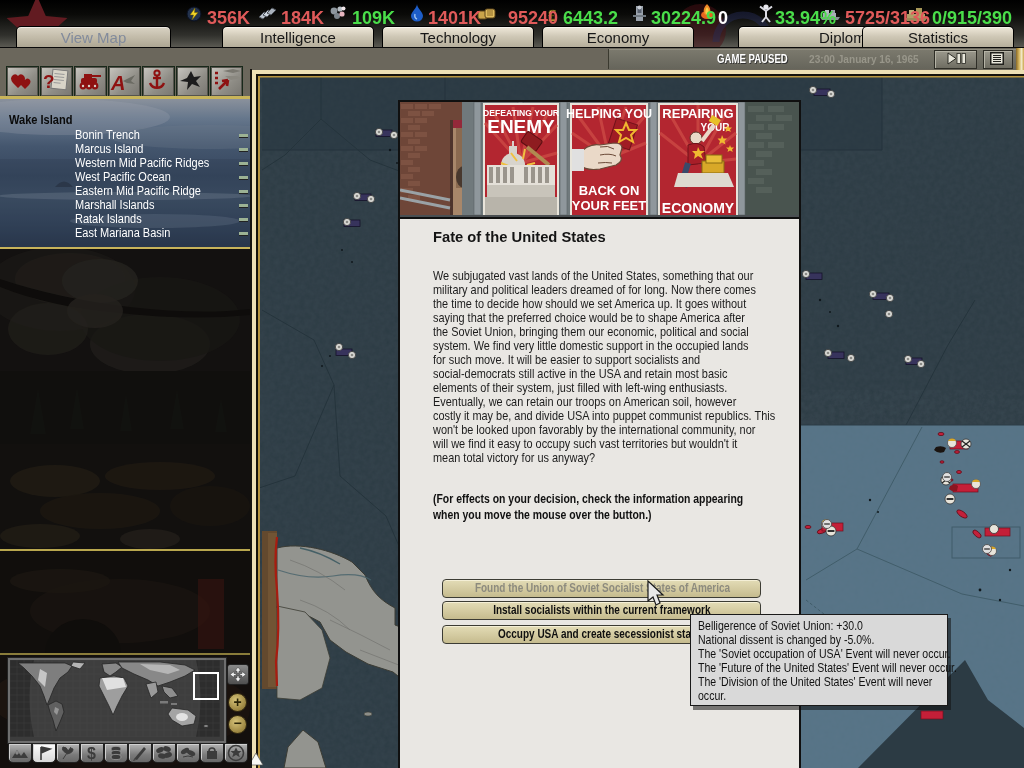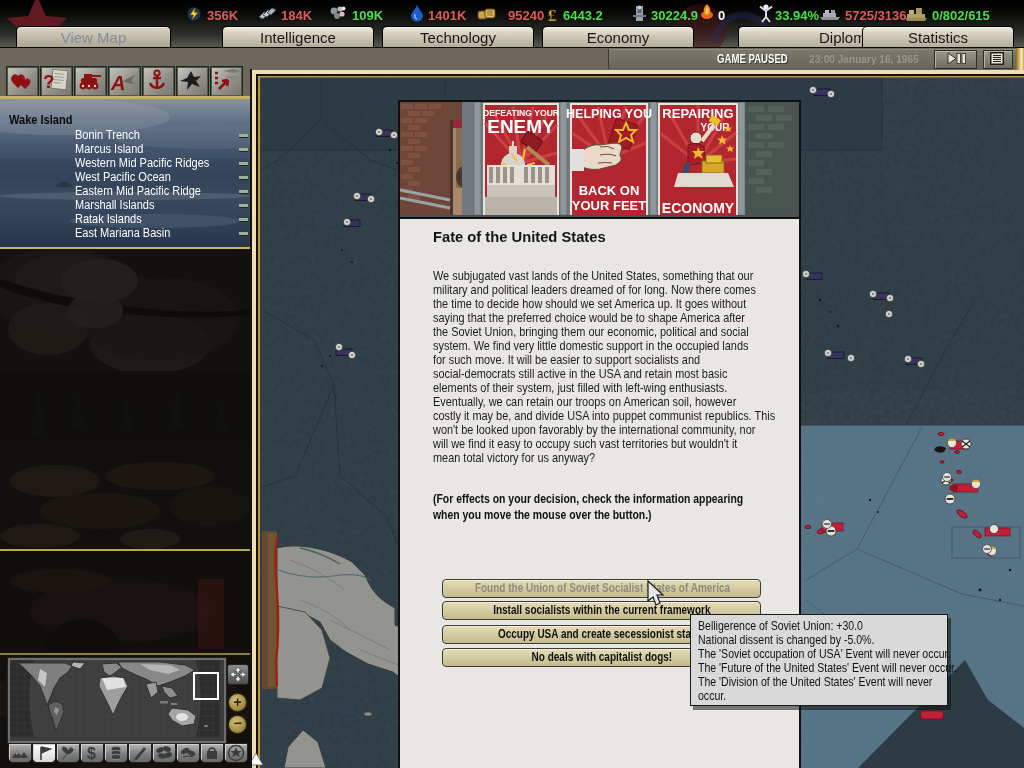--- a/index.html
+++ b/index.html
@@ -1,20 +1,20 @@
 <!DOCTYPE html>
 <html><head><meta charset="utf-8">
 <style>
 html,body{margin:0;padding:0;}
 body{width:1024px;height:768px;overflow:hidden;position:relative;background:#32414b;
  font-family:"Liberation Sans",sans-serif;}
 .abs{position:absolute;}
 
 #topbar{left:0;top:0;width:1024px;height:47px;background:linear-gradient(#000 0%,#0a0a08 30%,#30302c 75%,#5a5952 100%);}
-.res{position:absolute;top:8px;height:16px;font-size:13px;font-weight:bold;letter-spacing:0px;}
+.res{position:absolute;top:8px;height:16px;font-size:18px;font-weight:bold;letter-spacing:0px;}
 .red{color:#e05a5a;} .grn{color:#4ade4a;} .wht{color:#fff;}
 
 .tab{position:absolute;top:26px;height:21px;background:linear-gradient(#efe9da,#cfc8b6 45%,#b3ac99);border:1px solid #000;border-bottom:none;border-radius:5px 5px 0 0;text-align:center;font-size:15px;color:#181818;line-height:21px;box-shadow:inset 0 1px 0 #fff8;}
 
 #statusbar{left:0;top:47px;width:1024px;height:22px;background:#6b675c;border-top:1px solid #0a0a0a;}
 #statusbar .panel{position:absolute;left:608px;top:1px;width:408px;height:20px;background:linear-gradient(#7c7a6e,#66655b);border-left:1px solid #3a392f;box-shadow:inset 0 1px 0 #8f8d80;}
 .sbtn{position:absolute;top:2px;height:17px;background:linear-gradient(#9a988c,#6f6d62);border:1px solid #2e2d26;box-shadow:inset 1px 1px 0 #b5b3a6;}
 
 #sidebar{left:0;top:69px;width:252px;height:699px;background:#16130f;}
 #iconrow{position:absolute;left:0;top:0px;width:250px;height:27px;background:#6b675c;}
@@ -323,21 +323,21 @@
   <div class="res red" style="left:207px;">356K</div>
   <div class="res red" style="left:281px;">184K</div>
   <div class="res grn" style="left:352px;">109K</div>
   <div class="res red" style="left:428px;">1401K</div>
   <div class="res red" style="left:508px;">95240</div>
   <div class="res grn" style="left:563px;">6443.2</div>
   <div class="res grn" style="left:651px;">30224.9</div>
   <div class="res wht" style="left:718px;">0</div>
   <div class="res grn" style="left:775px;">33.94%</div>
   <div class="res red" style="left:845px;">5725/3136</div>
-  <div class="res grn" style="left:932px;">0/802/615</div>
+  <div class="res grn" style="left:932px;">0/915/390</div>
   <div class="tab" style="left:16px;width:153px;color:#828b9c;background:linear-gradient(#d9d3c4,#c4bdab 45%,#aba491);">View Map</div>
   <div class="tab" style="left:222px;width:150px;">Intelligence</div>
   <div class="tab" style="left:382px;width:150px;">Technology</div>
   <div class="tab" style="left:542px;width:150px;">Economy</div>
   <div class="tab" style="left:738px;width:150px;text-align:right;">Diplomacy</div>
   <div class="tab" style="left:862px;width:150px;">Statistics</div>
 </div>
 <div id="statusbar" class="abs">
   <div class="panel"></div>
   <div class="abs" style="left:717px;top:4px;font-size:12px;font-weight:bold;color:#fff;text-shadow:1px 1px 0 #333;transform:scaleX(0.8);transform-origin:0 0;white-space:nowrap;">GAME PAUSED</div>
@@ -702,21 +702,20 @@
       <text x="40" y="110" font-size="14" font-weight="bold" fill="#fff" text-anchor="middle" font-stretch="condensed">ECONOMY</text>
     </g>
    </svg>
   </div>
   <div id="dlgtitle">Fate of the United States</div>
   <div id="dlgbody">We subjugated vast lands of the United States, something that our<br>military and political leaders dreamed of for long. Now there comes<br>the time to decide how should we set America up. It goes without<br>saying that the preferred choice would be to shape America after<br>the Soviet Union, bringing them our economic, political and social<br>system. We find very little domestic support in the occupied lands<br>for such move. It will be easier to support socialists and<br>social-democrats still active in the USA and retain most basic<br>elements of their system, just filled with left-wing enthusiasts.<br>Eventually, we can retain our troops on American soil, however<br>costly it may be, and divide USA into puppet communist republics. This<br>won't be looked upon favorably by the international community, nor<br>will we find it easy to occupy such vast territories but wouldn't it<br>mean total victory for us anyway?</div>
   <div id="dlgnote">(For effects on your decision, check the information appearing<br>when you move the mouse over the button.)</div>
   <div class="ebtn" style="top:477px;color:#8d8b7e;"><span>Found the Union of Soviet Socialist States of America</span></div>
   <div class="ebtn" style="top:499px;"><span>Install socialists within the current framework</span></div>
   <div class="ebtn" style="top:523px;"><span>Occupy USA and create secessionist states</span></div>
-  <div class="ebtn" style="top:546px;"><span>No deals with capitalist dogs!</span></div>
 </div>
 
 <div id="tooltip" class="abs">
     <div>Belligerence of Soviet Union: +30.0<br>National dissent is changed by -5.0%.<br>The 'Soviet occupation of USA' Event will never occur.<br>The 'Future of the United States' Event will never occur.<br>The 'Division of the United States' Event will never<br>occur.</div>
   </div>
 
 <svg class="abs" style="left:646px;top:580px" width="22" height="30">
     <path d="M2 1 L2 21 L7 17 L10 25 L14 23 L11 15 L17 15 Z" fill="#e8e8e8" stroke="#1a1a1a" stroke-width="1.2"></path>
   </svg>
 

